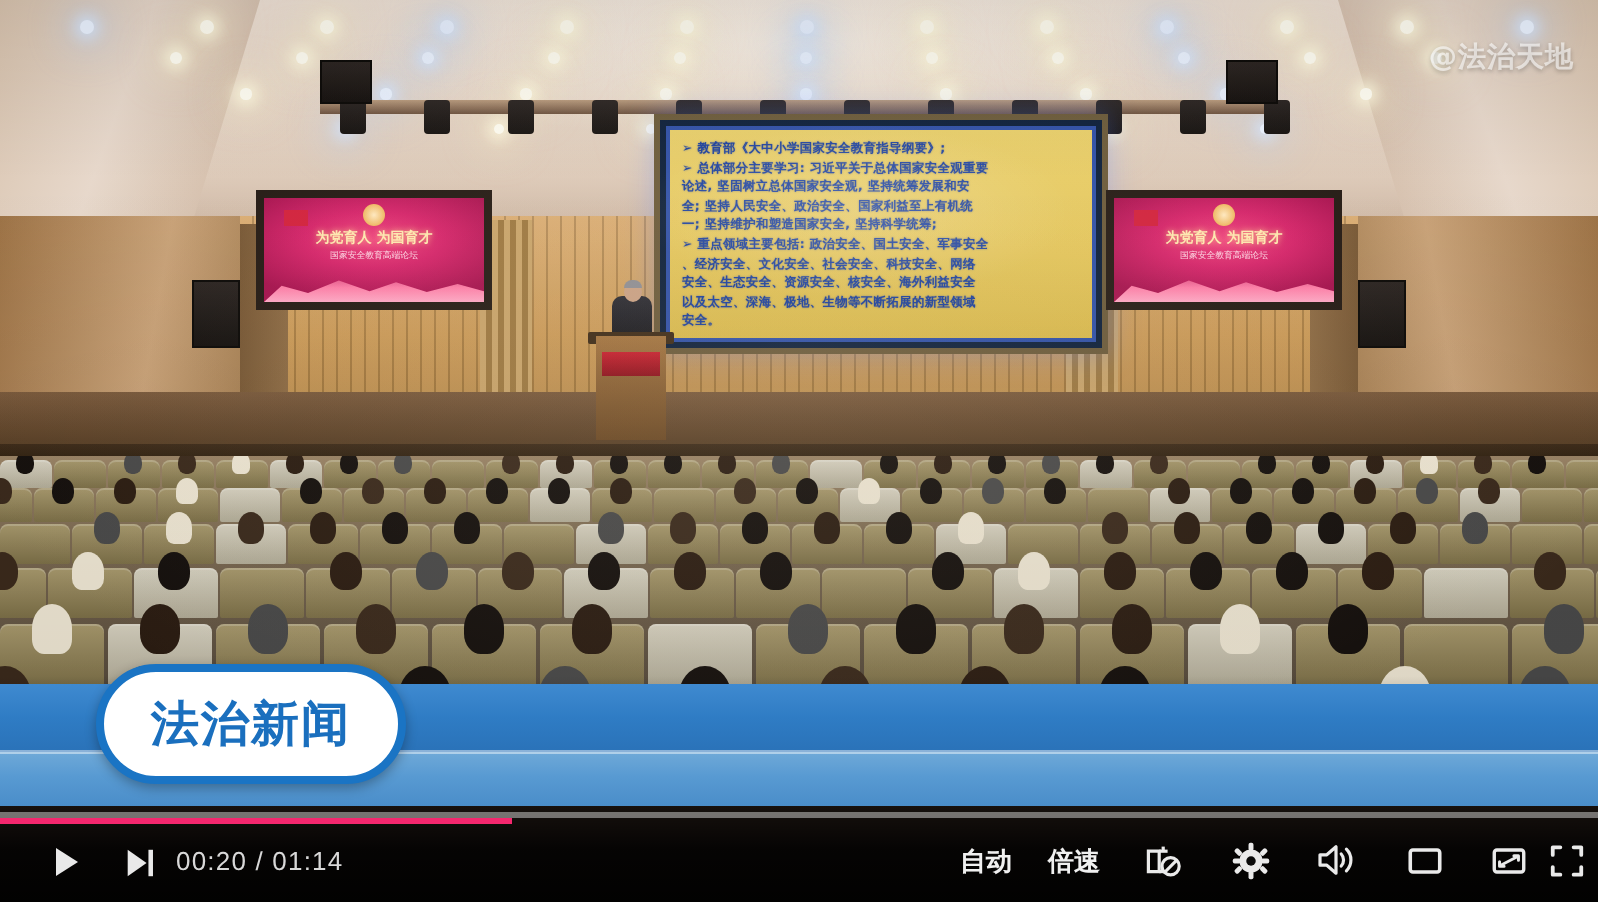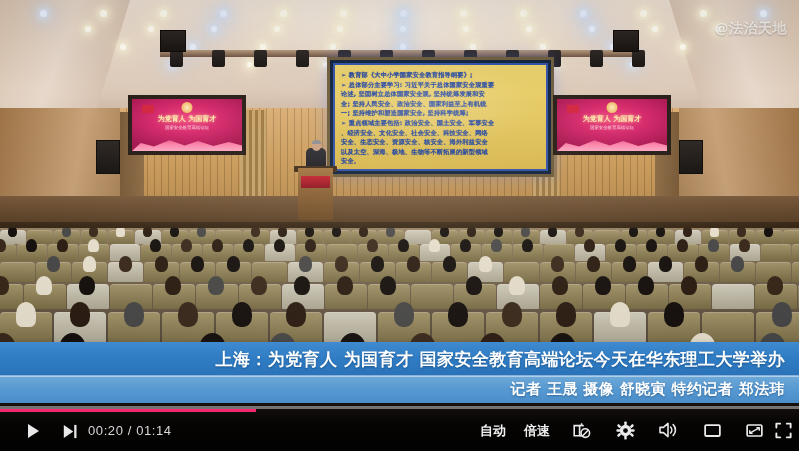--- a/index.html
+++ b/index.html
@@ -564,23 +564,24 @@
     <div class="grade"></div>
 
     <div class="watermark">@法治天地</div>
   </div>
 
   <div class="lower">
     <div class="lower-bar1"></div>
     <div class="lower-bar2"></div>
     <div class="lower-sep"></div>
 
-    <div class="headline">上海：为党育人 为国育才 国家安全教育高端论坛今天在华东理工大学举办</div>
-    <div class="subline">记者 王晟 摄像 舒晓寅 特约记者 郑法玮</div>
-
+
+    <div class="logo-pill">
+      <span class="logo-text">法治新闻</span>
+    </div>
   </div>
 
   <div class="controls">
 
     <div class="progress-track">
       <div class="progress-fill" id="pfill" style="width: 32%;"></div>
     </div>
 
     <div class="ctl-row">
 

